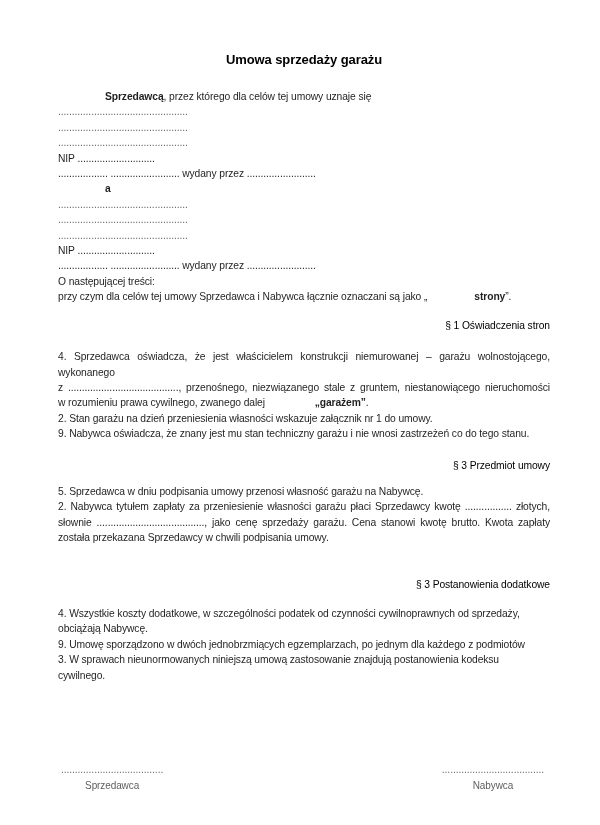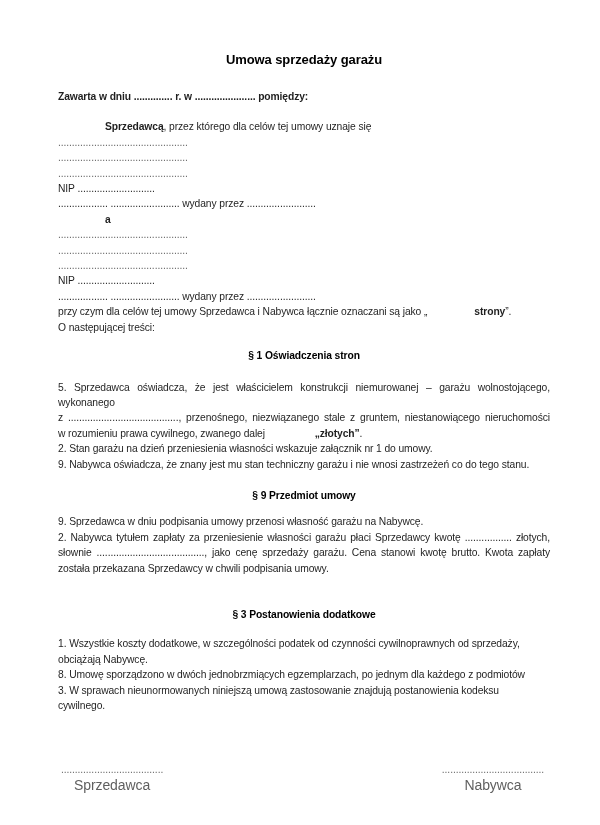--- a/index.html
+++ b/index.html
@@ -23,85 +23,84 @@
     text-align: center;
     margin: 0 0 22px 0;
     color: #000;
   }
   p { margin: 0; }
   .b { font-weight: bold; margin-left: 47px; }
   .made { font-weight: bold; margin-bottom: 15px; }
   .dots { color: #666; }
   .just { text-align: justify; text-align-last: justify; }
   .heading {
-    font-weight: bold;
-    text-align: center;
+    font-weight: normal;
+    text-align: right;
     color: #000;
   }
   .h1m { margin: 13px 0 16px 0; }
   .h2m { margin: 16px 0 11px 0; }
   .h3m { margin: 31px 0 14px 0; }
   .sigs {
     position: absolute;
     top: 764px;
     left: 58px;
     right: 50px;
     display: flex;
     justify-content: space-between;
   }
   .sig { text-align: center; }
   .sig-left { margin-left: 3px; }
   .sig-right { margin-right: 6px; }
   .sig-line { color: #6b6b6b; line-height: 12px; }
-  .sig-label { font-size: 14px; color: #5f5f5f; margin-top: 2px; }
+  .sig-label { font-size: 10px; color: #5f5f5f; margin-top: 2px; }
 </style>
 </head>
 <body>
 
 <div class="page">
 
   <div class="title">Umowa sprzedaży garażu</div>
 
-  <p class="made">Zawarta w dniu .............. r. w ...................... pomiędzy:</p>
 
   <p><span class="b">Sprzedawcą</span><span>, przez którego dla celów tej umowy uznaje się</span></p>
   <p class="dots">...............................................</p>
   <p class="dots">...............................................</p>
   <p class="dots">...............................................</p>
   <p>NIP ............................</p>
   <p>.................. ......................... wydany przez .........................</p>
 
   <p class="b">a</p>
 
   <p class="dots">...............................................</p>
   <p class="dots">...............................................</p>
   <p class="dots">...............................................</p>
   <p>NIP ............................</p>
   <p>.................. ......................... wydany przez .........................</p>
 
+  <p>O następującej treści:</p>
   <p><span>przy czym dla celów tej umowy Sprzedawca i Nabywca łącznie oznaczani są jako „</span><span class="b">strony</span><span>”.</span></p>
-  <p>O następującej treści:</p>
 
   <div class="heading h1m">§ 1 Oświadczenia stron</div>
-  <p class="just">5. Sprzedawca oświadcza, że jest właścicielem konstrukcji niemurowanej – garażu wolnostojącego, wykonanego</p>
+  <p class="just">4. Sprzedawca oświadcza, że jest właścicielem konstrukcji niemurowanej – garażu wolnostojącego, wykonanego</p>
   <p class="just">z ........................................, przenośnego, niezwiązanego stale z gruntem, niestanowiącego nieruchomości</p>
-  <p><span>w rozumieniu prawa cywilnego, zwanego dalej </span><span class="b">„złotych”</span><span>.</span></p>
+  <p><span>w rozumieniu prawa cywilnego, zwanego dalej </span><span class="b">„garażem”</span><span>.</span></p>
   <p>2. Stan garażu na dzień przeniesienia własności wskazuje załącznik nr 1 do umowy.</p>
   <p>9. Nabywca oświadcza, że znany jest mu stan techniczny garażu i nie wnosi zastrzeżeń co do tego stanu.</p>
 
-  <div class="heading h2m">§ 9 Przedmiot umowy</div>
-  <p>9. Sprzedawca w dniu podpisania umowy przenosi własność garażu na Nabywcę.</p>
+  <div class="heading h2m">§ 3 Przedmiot umowy</div>
+  <p>5. Sprzedawca w dniu podpisania umowy przenosi własność garażu na Nabywcę.</p>
   <p class="just">2. Nabywca tytułem zapłaty za przeniesienie własności garażu płaci Sprzedawcy kwotę ................. złotych,</p>
   <p class="just">słownie ......................................., jako cenę sprzedaży garażu. Cena stanowi kwotę brutto. Kwota zapłaty</p>
   <p>została przekazana Sprzedawcy w chwili podpisania umowy.</p>
 
   <div class="heading h3m">§ 3 Postanowienia dodatkowe</div>
-  <p>1. Wszystkie koszty dodatkowe, w szczególności podatek od czynności cywilnoprawnych od sprzedaży,</p>
+  <p>4. Wszystkie koszty dodatkowe, w szczególności podatek od czynności cywilnoprawnych od sprzedaży,</p>
   <p>obciążają Nabywcę.</p>
-  <p>8. Umowę sporządzono w dwóch jednobrzmiących egzemplarzach, po jednym dla każdego z podmiotów</p>
+  <p>9. Umowę sporządzono w dwóch jednobrzmiących egzemplarzach, po jednym dla każdego z podmiotów</p>
   <p>3. W sprawach nieunormowanych niniejszą umową zastosowanie znajdują postanowienia kodeksu</p>
   <p>cywilnego.</p>
 
   <div class="sigs">
     <div class="sig sig-left">
       <div class="sig-line">.....................................</div>
       <div class="sig-label">Sprzedawca</div>
     </div>
     <div class="sig sig-right">
       <div class="sig-line">.....................................</div>

